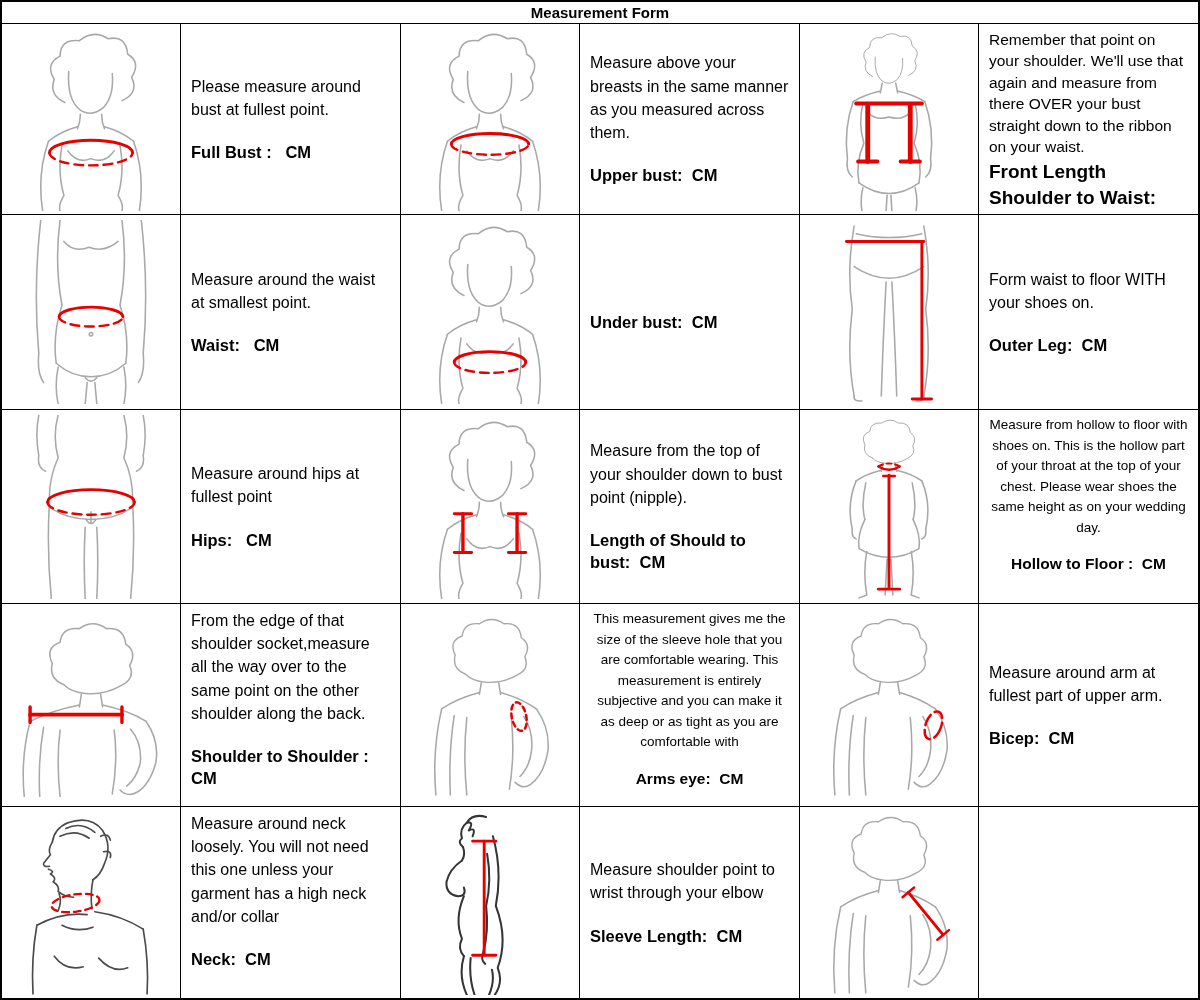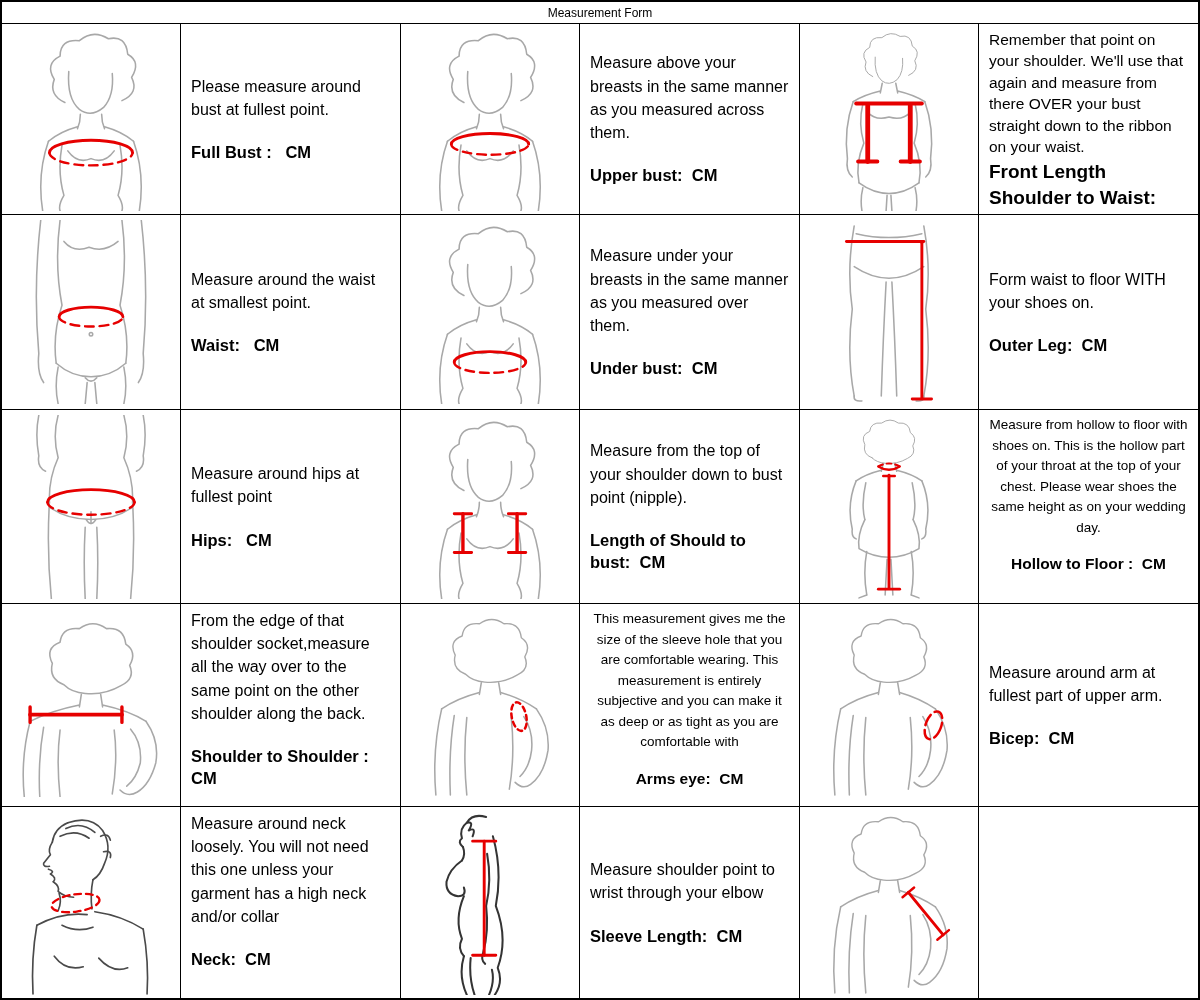--- a/index.html
+++ b/index.html
@@ -5,21 +5,21 @@
   html,body{margin:0;padding:0;background:#fff;}
   .page{
     width:1200px;height:1000px;box-sizing:border-box;
     border:2px solid #000;background:#fff;
     font-family:"Liberation Sans", sans-serif;color:#000;
     overflow:hidden;
   }
   .title-bar{
     height:21px;border-bottom:1px solid #000;
     display:flex;align-items:center;justify-content:center;
-    font-weight:normal;font-size:12px;
+    font-weight:bold;font-size:15px;
   }
   .grid{
     display:grid;
     grid-template-columns:179px 220px 179px 220px 179px 219px;
     grid-template-rows:191px 195px 194px 203px 191px;
   }
   .cell{border-right:1px solid #000;border-bottom:1px solid #000;box-sizing:border-box;overflow:hidden;}
   .grid > .cell:nth-child(6n){border-right:none;}
   .grid > .cell:nth-child(n+25){border-bottom:none;}
   .fig{display:flex;align-items:center;justify-content:center;}
@@ -156,21 +156,20 @@
     <div class="cell fig">
       <svg class="figure" viewBox="0 0 180 190">
         <use href="#torso-front"></use>
         <g class="mark">
           <path class="red w25 dash" d="M53,147 A37,11 0 0 0 127,147"></path>
           <path class="red w3" d="M53,147 A37,11 0 0 1 127,147"></path>
         </g>
       </svg>
     </div>
     <div class="cell txt">
-      <p class="desc">Measure under your breasts in the same manner as you measured over them.</p>
       <p class="label">Under bust:  CM</p>
     </div>
 
     <div class="cell fig">
       <svg class="figure" viewBox="0 0 180 190">
         <path d="M54,6 Q46,50 52,92 Q46,140 54,182 M126,6 Q134,50 128,92 Q134,140 126,182"></path>
         <path d="M56,14 Q90,22 124,14"></path>
         <path d="M54,48 Q72,60 90,60 Q108,60 126,48"></path>
         <path d="M87,64 Q84,120 82,182 M93,64 Q96,120 98,182"></path>
         <path d="M54,182 Q53,188 62,187 M126,182 Q127,188 118,187"></path>

